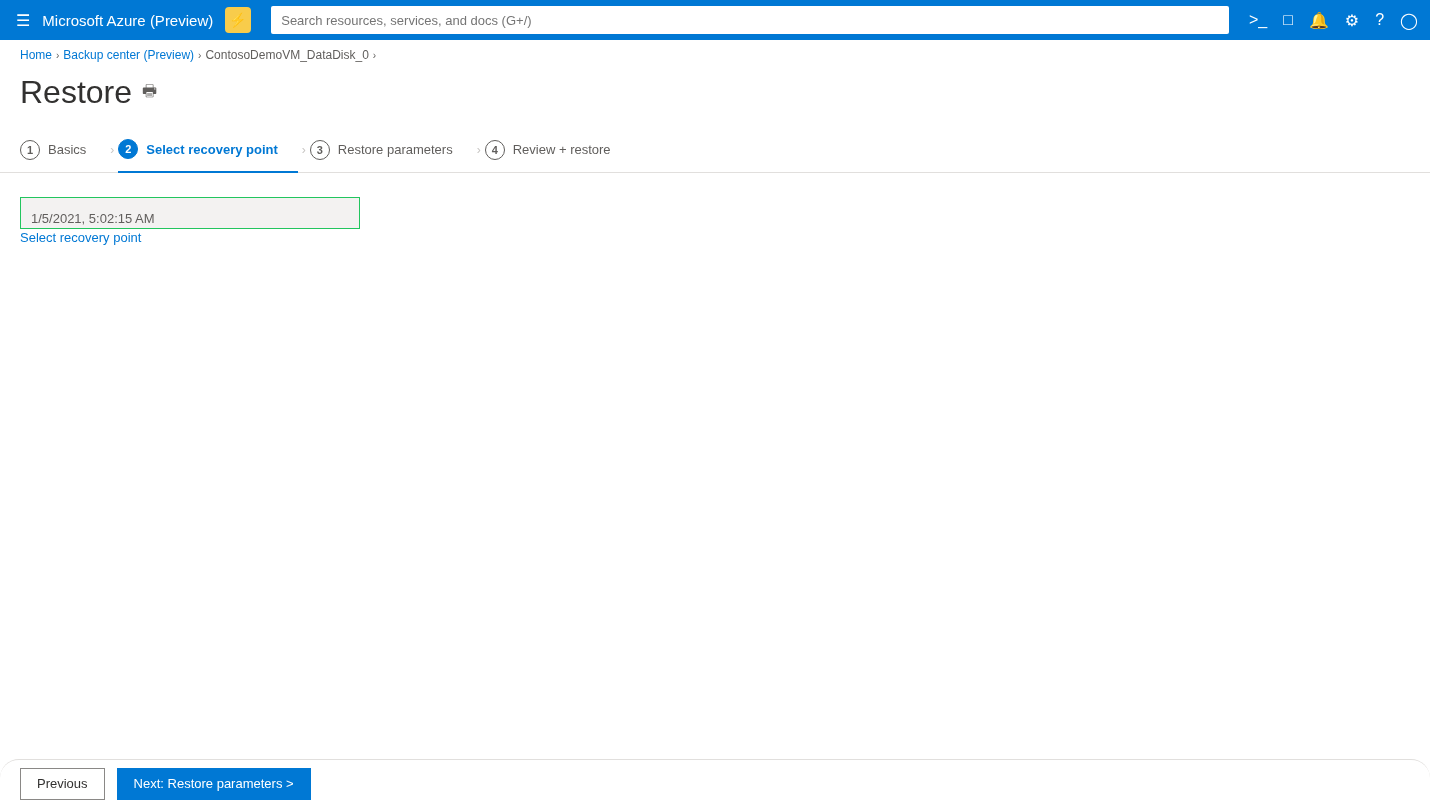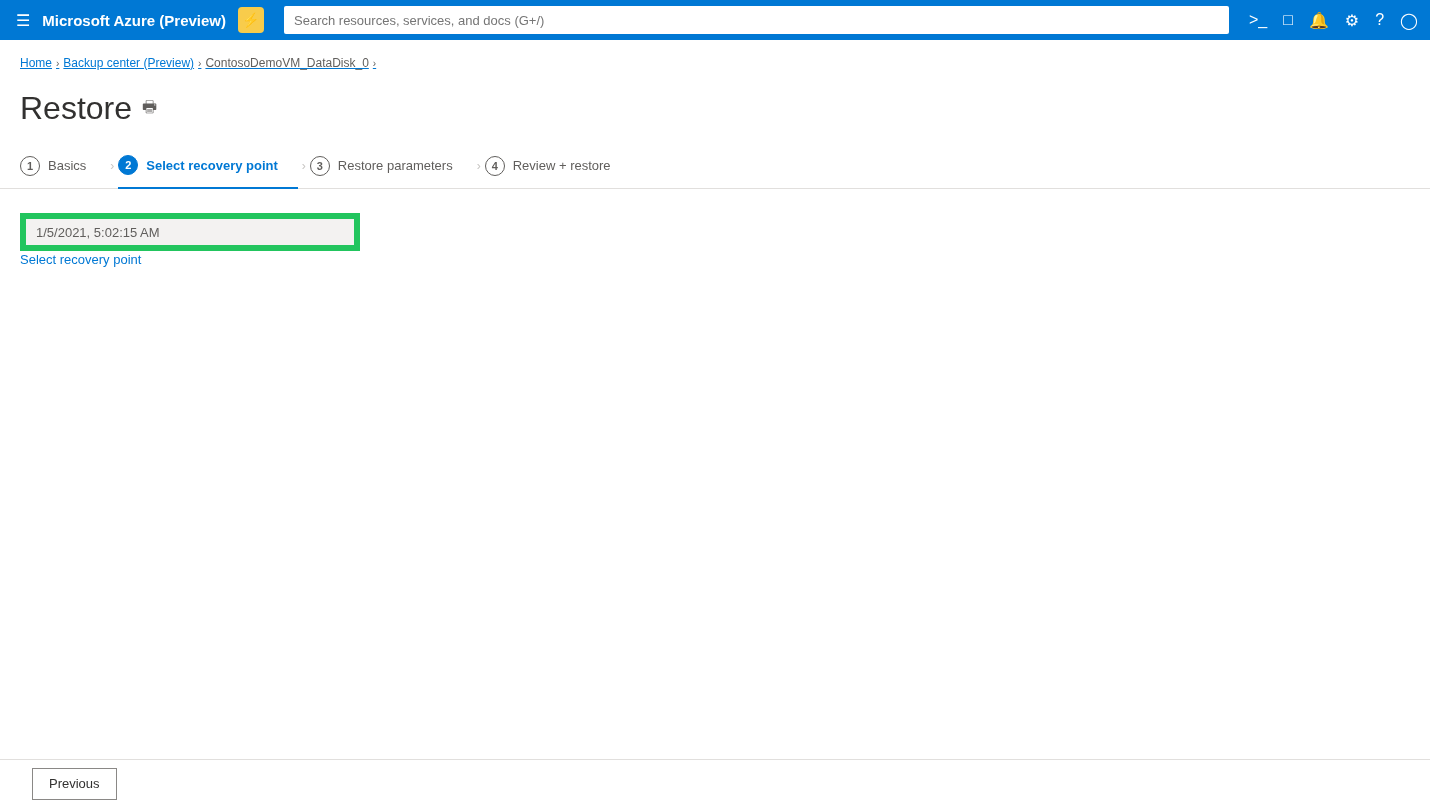--- a/index.html
+++ b/index.html
@@ -9,21 +9,21 @@
     .topbar {
       background: #0078d4;
       height: 40px;
       display: flex;
       align-items: center;
       padding: 0 12px;
       gap: 8px;
       color: #fff;
     }
     .topbar-menu-icon { font-size: 16px; cursor: pointer; padding: 4px; }
-    .topbar-title { font-size: 15px; font-weight: 700; flex: 0 0 auto; }
+    .topbar-title { font-size: 15px; font-weight: 400; flex: 0 0 auto; }
     .topbar-badge {
       background: #f8cc4b;
       border-radius: 4px;
       width: 26px;
       height: 26px;
       display: flex; align-items: center; justify-content: center;
       margin-left: 4px;
     }
     .topbar-search {
       flex: 1;
@@ -42,27 +42,26 @@
     .topbar-icons {
       display: flex;
       align-items: center;
       gap: 16px;
       margin-left: auto;
     }
     .topbar-icon { color: #fff; font-size: 16px; cursor: pointer; }
 
     
     .breadcrumb {
-      padding: 16px 20px;
+      padding: 8px 20px;
       font-size: 12px;
       display: flex;
       align-items: center;
       gap: 4px;
       color: #0078d4;
-      text-decoration: underline;
     }
     .breadcrumb a { color: #0078d4; text-decoration: none; }
     .breadcrumb-sep { color: #605e5c; font-size: 10px; }
     .breadcrumb-last { color: #605e5c; }
 
     
     .page-header {
       padding: 4px 20px 16px 20px;
       display: flex;
       align-items: center;
@@ -131,28 +130,28 @@
       color: #323130;
       padding-top: 6px;
       flex-shrink: 0;
     }
     .required { color: #d13438; }
     .form-control {
       flex: 1;
     }
     .recovery-point-input {
       background: #f3f2f1;
-      border: 6px solid #22c55e;
+      border: 1px solid #22c55e;
       padding: 13px 10px;
       font-size: 13px;
       color: #605e5c;
       width: 340px;
       height: 32px;
       display: flex;
-      align-items: center;
+      align-items: flex-start;
     }
     .recovery-point-link {
       font-size: 13px;
       color: #0078d4;
       cursor: pointer;
       margin-top: 4px;
       text-decoration: none;
     }
     .form-value {
       font-size: 13px;
@@ -164,22 +163,23 @@
     .footer {
       position: fixed;
       bottom: 0;
       left: 0;
       right: 0;
       height: 48px;
       background: #fff;
       border-top: 1px solid #e1dfdd;
       display: flex;
       align-items: center;
-      padding: 0 32px;
+      padding: 0 20px;
       gap: 12px;
+      border-radius: 19px;
     }
     .btn-secondary {
       background: #fff;
       border: 1px solid #8a8886;
       color: #323130;
       padding: 5px 16px;
       font-size: 13px;
       cursor: pointer;
       height: 32px;
     }
@@ -262,13 +262,14 @@
         <a class="recovery-point-link" href="#">Select recovery point</a>
       </div>
     </div>
   </div>
 
 
 </div>
 
 <div class="footer">
   <button class="btn-secondary">Previous</button>
+  <button class="btn-primary">Next: Restore parameters &gt;</button>
 </div>
 
 </body></html>

